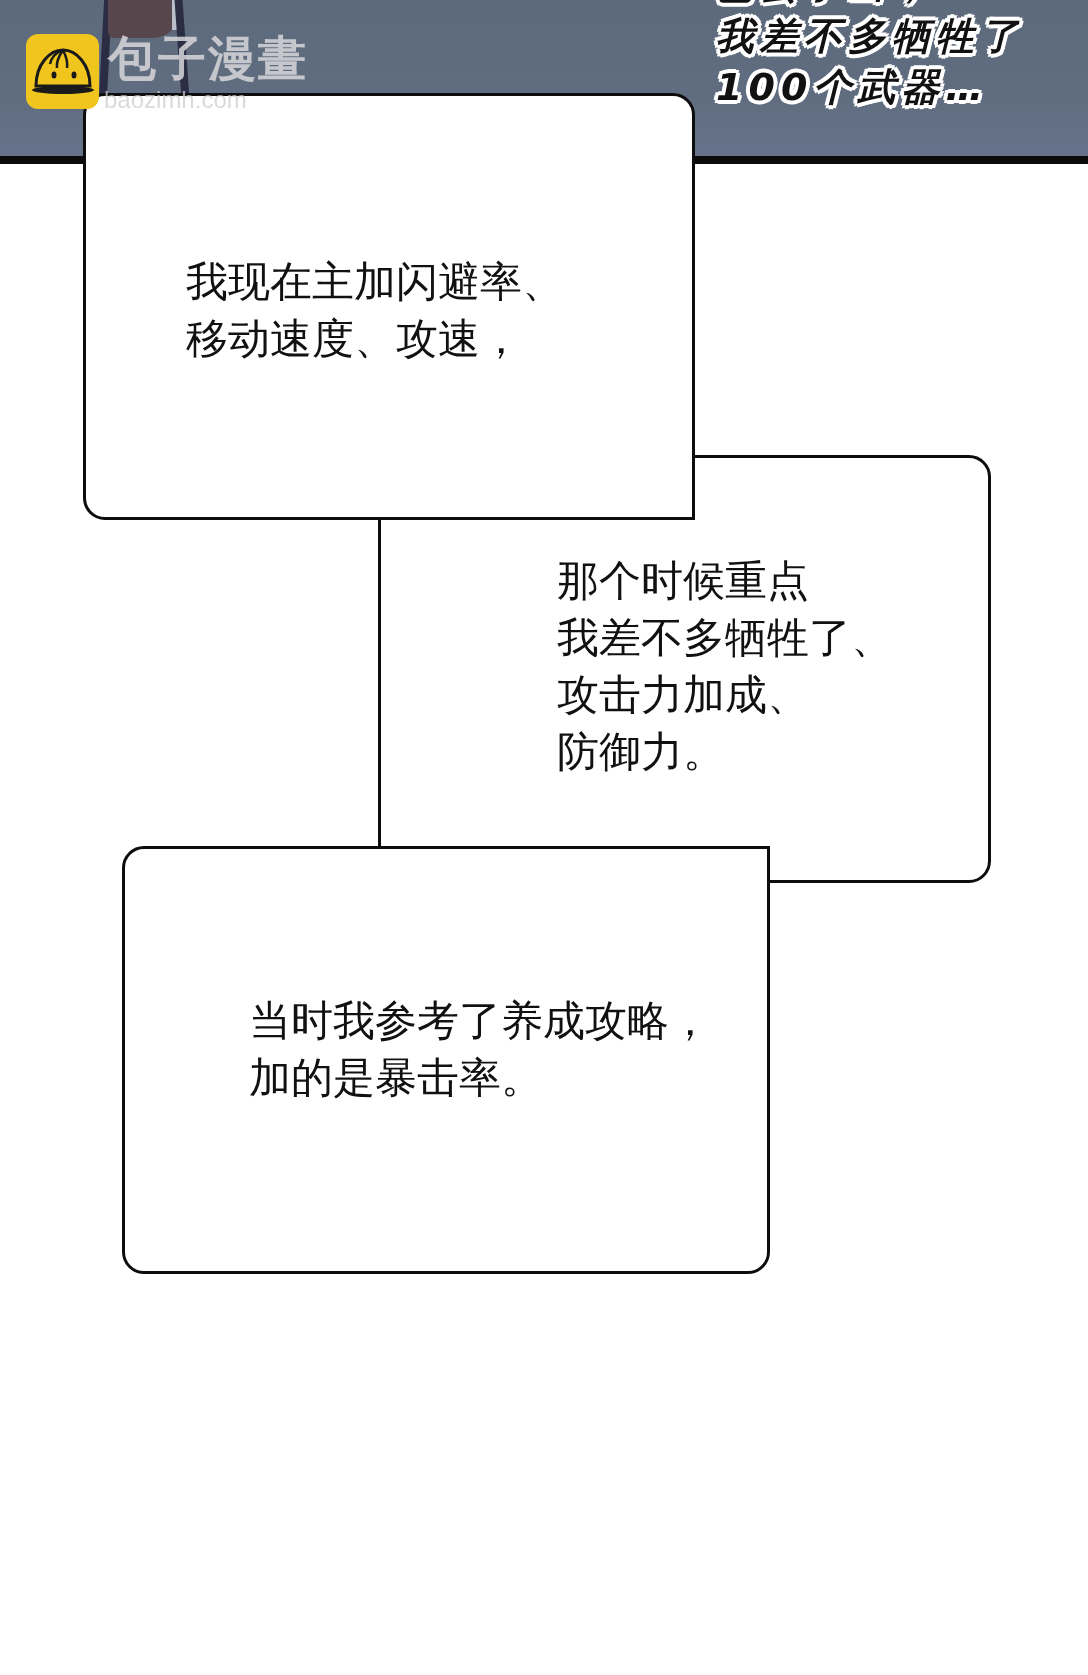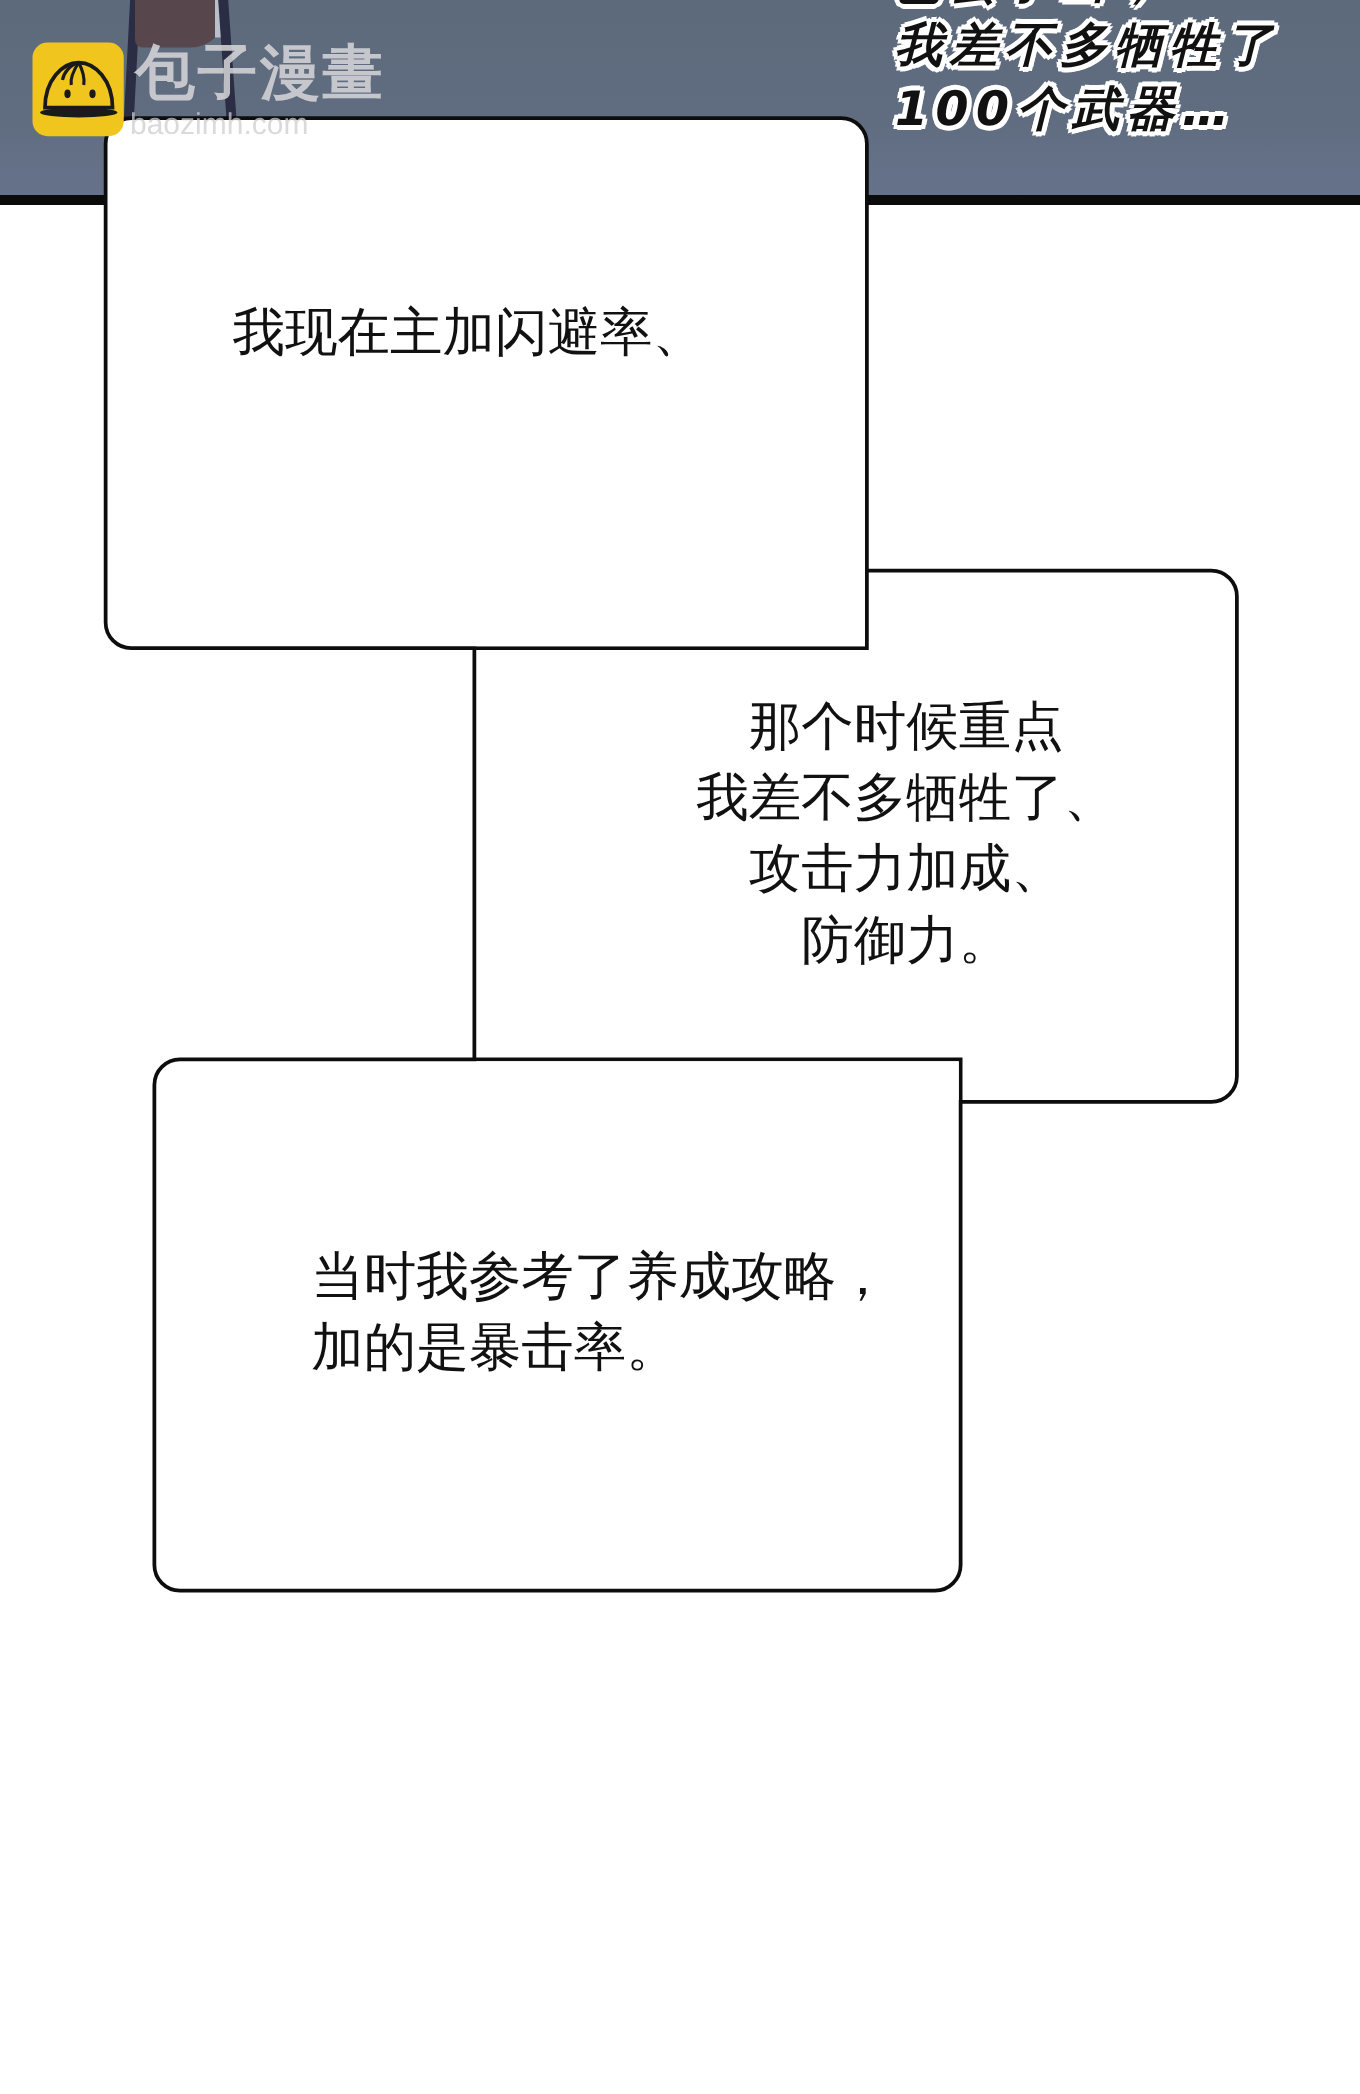--- a/index.html
+++ b/index.html
@@ -160,22 +160,22 @@
     .bubble-text {
       position: absolute;
       z-index: 7;
       font-family: "DejaVu Sans", "Liberation Sans", sans-serif;
       color: #111111;
       font-size: 42px;
       line-height: 57px;
       white-space: nowrap;
     }
     .bubble-text span { display: block; }
-    .text-1 { left: 186px; top: 237px; }
-    .text-2 { left: 557px; top: 552px; text-align: center; }
+    .text-1 { left: 186px; top: 253px; }
+    .text-2 { left: 557px; top: 552px; }
     .text-3 { left: 213px; top: 992px; margin-left: 36px; }
   </style>
 </head>
 <body>
 
 <div class="page">
 
   <div class="top-panel">
     <div class="figure">
       <div class="outline-l"></div>
@@ -207,20 +207,21 @@
   <div class="wm-url">baozimh.com</div>
 
   <div class="bubble bubble-1"></div>
   <div class="bubble bubble-2"></div>
   <div class="bubble bubble-3"></div>
   <div class="mask-1-2"></div>
   <div class="mask-2-3"></div>
 
   <div class="bubble-text text-1">
     <span>我现在主加闪避率、</span>
+    <span>移动速度、攻速，</span>
   </div>
 
   <div class="bubble-text text-2">
     <span>那个时候重点</span>
     <span>我差不多牺牲了、</span>
     <span>攻击力加成、</span>
     <span>防御力。</span>
   </div>
 
   <div class="bubble-text text-3">

